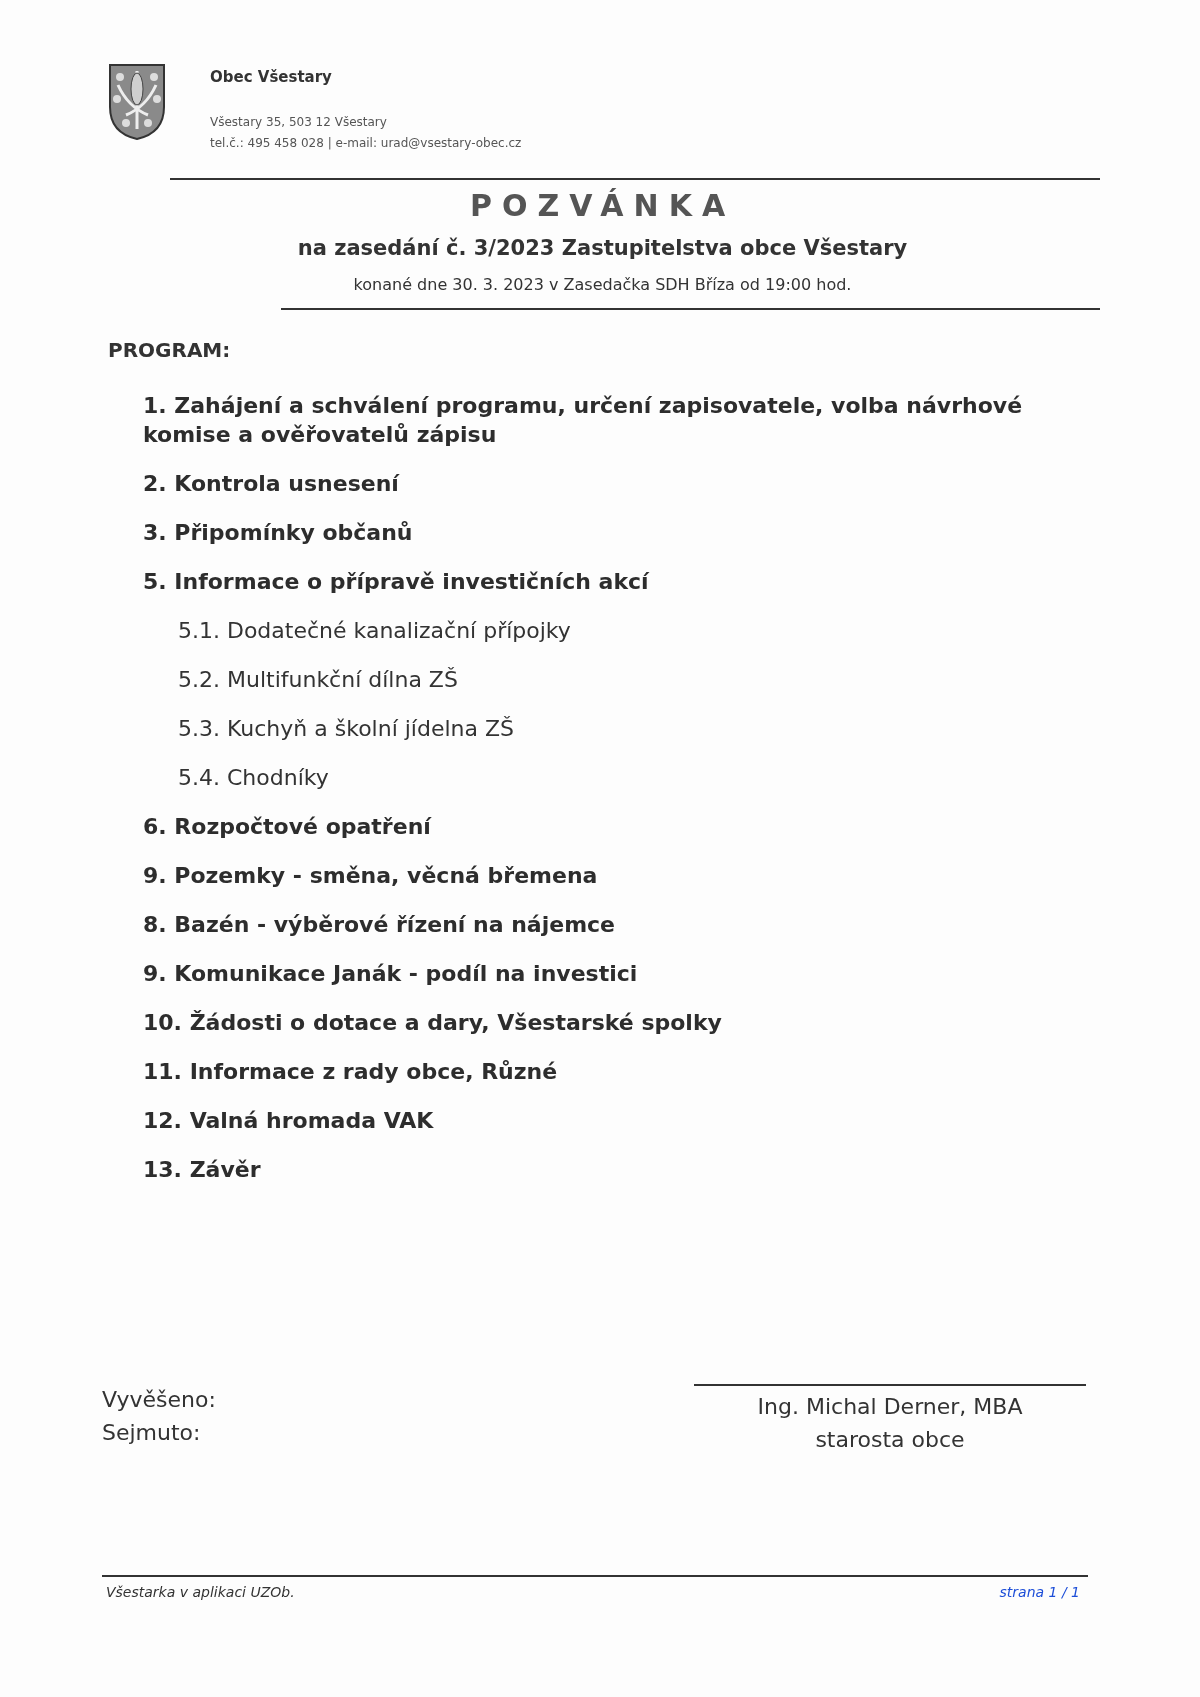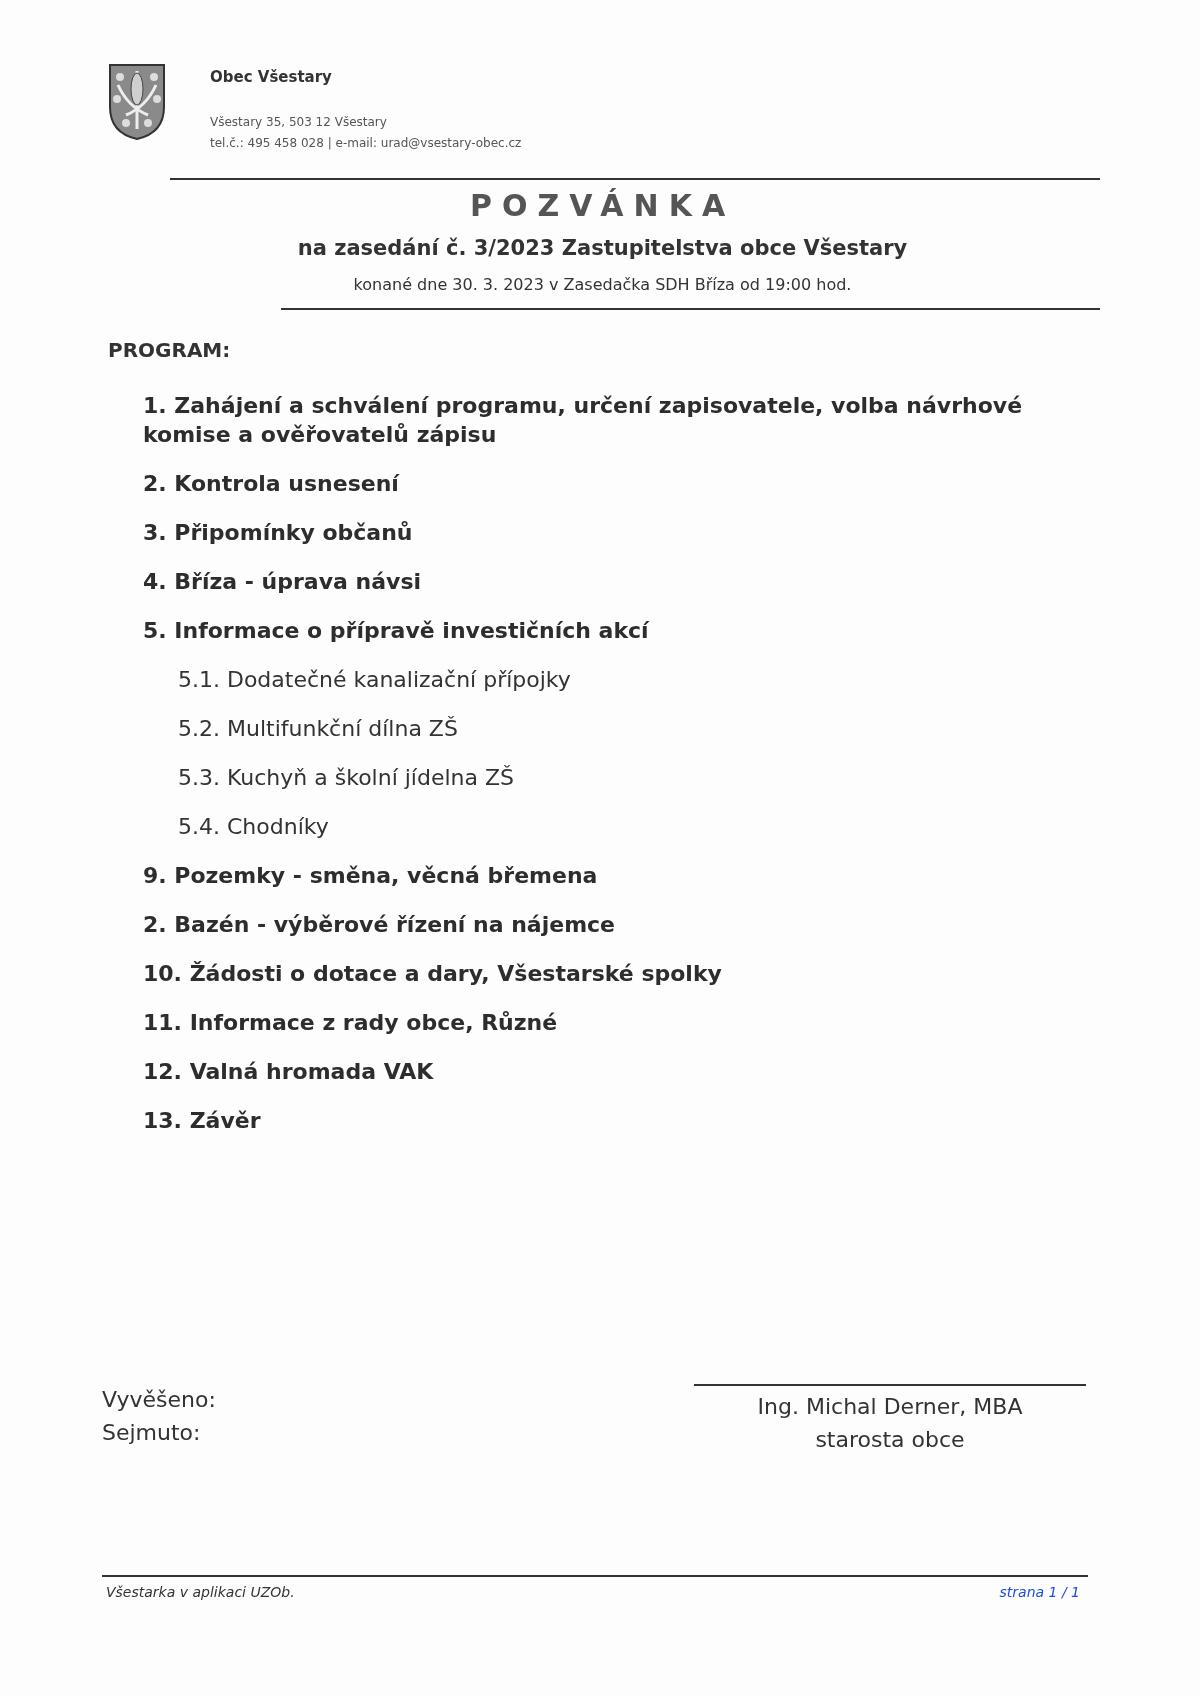--- a/index.html
+++ b/index.html
@@ -55,28 +55,29 @@
 <div class="abs meta">konané dne 30. 3. 2023 v Zasedačka SDH Bříza od 19:00 hod.</div>
 
 <div class="abs rule" style="left:281px; top:308px; width:819px;"></div>
 
 <div class="abs program">PROGRAM:</div>
 
 <div class="abs items">
   <div class="item" style="width:930px;">1. Zahájení a schválení programu, určení zapisovatele, volba návrhové komise a ověřovatelů zápisu</div>
   <div class="item">2. Kontrola usnesení</div>
   <div class="item">3. Připomínky občanů</div>
-  <div class="item">4. Bříza - úprava návsi</div>
   <div class="item">5. Informace o přípravě investičních akcí</div>
   <div class="sub">5.1. Dodatečné kanalizační přípojky</div>
   <div class="sub">5.2. Multifunkční dílna ZŠ</div>
   <div class="sub">5.3. Kuchyň a školní jídelna ZŠ</div>
   <div class="sub">5.4. Chodníky</div>
+  <div class="item">6. Rozpočtové opatření</div>
   <div class="item">9. Pozemky - směna, věcná břemena</div>
-  <div class="item">2. Bazén - výběrové řízení na nájemce</div>
+  <div class="item">8. Bazén - výběrové řízení na nájemce</div>
+  <div class="item">9. Komunikace Janák - podíl na investici</div>
   <div class="item">10. Žádosti o dotace a dary, Všestarské spolky</div>
   <div class="item">11. Informace z rady obce, Různé</div>
   <div class="item">12. Valná hromada VAK</div>
   <div class="item">13. Závěr</div>
 </div>
 
 <div class="abs sign-left">
   <div>Vyvěšeno:</div>
   <div>Sejmuto:</div>
 </div>

